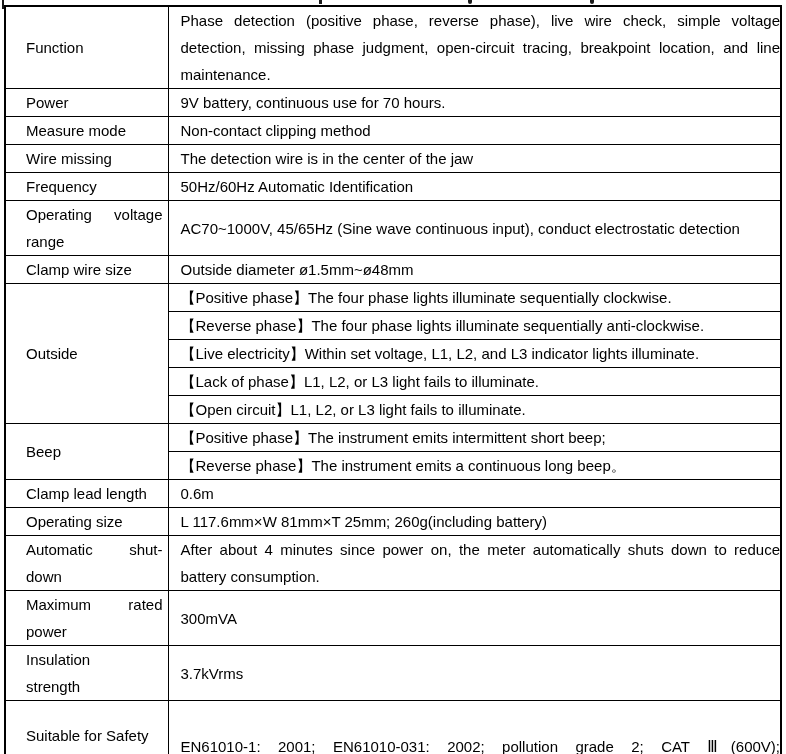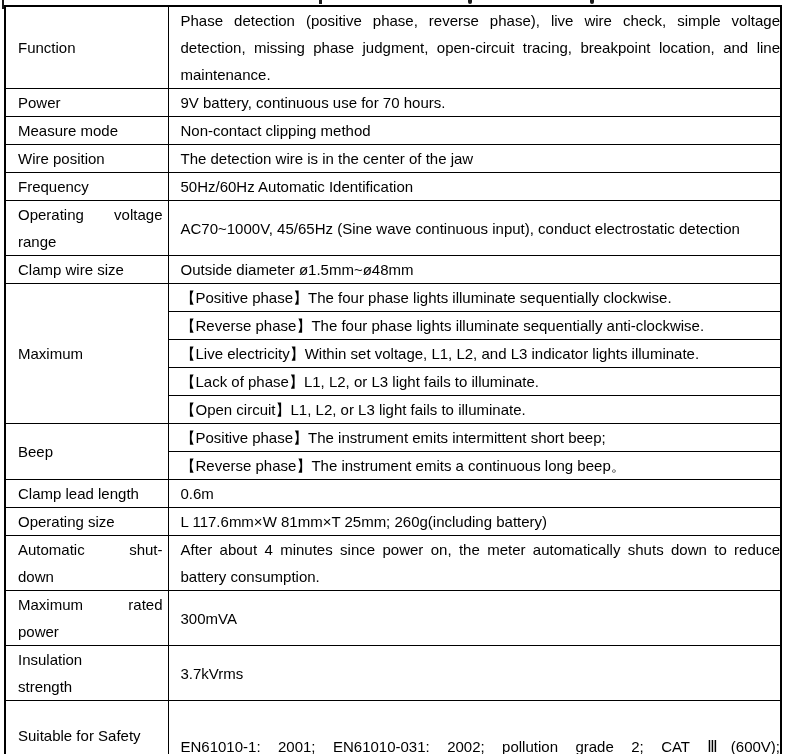--- a/index.html
+++ b/index.html
@@ -40,21 +40,21 @@
     font-size: 15px;
     line-height: 27px;
   }
   td {
     border: 1px solid #000000;
     vertical-align: middle;
     padding: 0;
     overflow: hidden;
   }
   td.lbl {
-    padding-left: 12px;
+    padding-left: 20px;
     padding-right: 5px;
   }
   td.val {
     padding-left: 12px;
   }
   .h27 td { height: 27px; }
   .h54 td { height: 54px; }
   .h81 td { height: 81px; }
   .h66 td { height: 66px; }
   
@@ -93,21 +93,21 @@
       <td class="lbl">Power</td>
       <td class="val">9V battery, continuous use for 70 hours.</td>
     </tr>
 
     <tr class="h27">
       <td class="lbl">Measure mode</td>
       <td class="val">Non-contact clipping method</td>
     </tr>
 
     <tr class="h27">
-      <td class="lbl">Wire position</td>
+      <td class="lbl">Wire missing</td>
       <td class="val">The detection wire is in the center of the jaw</td>
     </tr>
 
     <tr class="h27">
       <td class="lbl">Frequency</td>
       <td class="val">50Hz/60Hz Automatic Identification</td>
     </tr>
 
     <tr class="h54">
       <td class="lbl">
@@ -116,21 +116,21 @@
       </td>
       <td class="val just">AC70~1000V, 45/65Hz (Sine wave continuous input), conduct electrostatic detection</td>
     </tr>
 
     <tr class="h27">
       <td class="lbl">Clamp wire size</td>
       <td class="val">Outside diameter ø1.5mm~ø48mm</td>
     </tr>
 
     <tr class="h27">
-      <td class="lbl" rowspan="5">Maximum</td>
+      <td class="lbl" rowspan="5">Outside</td>
       <td class="val">【Positive phase】The four phase lights illuminate sequentially clockwise.</td>
     </tr>
     <tr class="h27">
       <td class="val">【Reverse phase】The four phase lights illuminate sequentially anti-clockwise.</td>
     </tr>
     <tr class="h27">
       <td class="val">【Live electricity】Within set voltage, L1, L2, and L3 indicator lights illuminate.</td>
     </tr>
     <tr class="h27">
       <td class="val">【Lack of phase】L1, L2, or L3 light fails to illuminate.</td>

